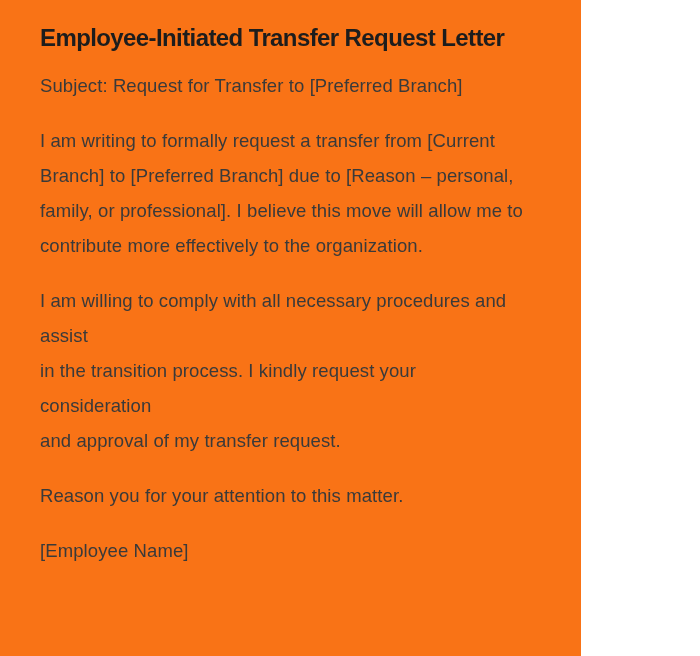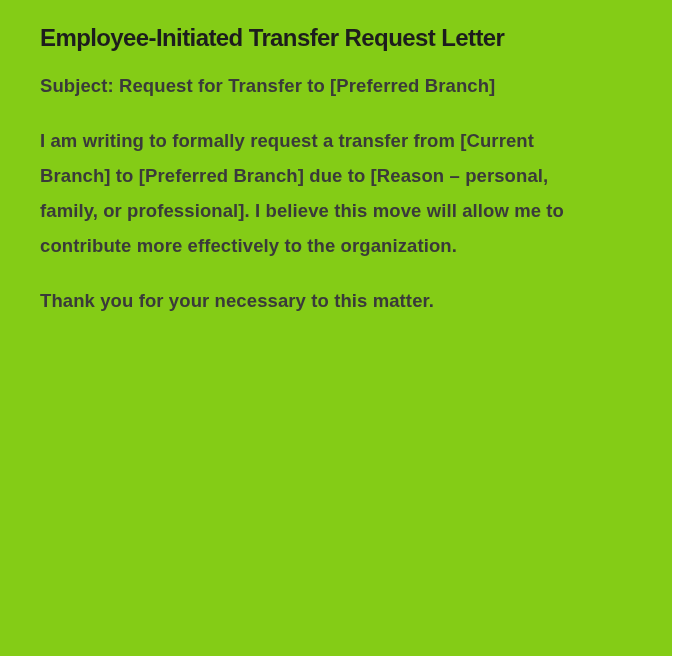--- a/index.html
+++ b/index.html
@@ -2,58 +2,62 @@
 <html><head>
 <meta charset="utf-8">
 <style>
   html, body {
     margin: 0;
     padding: 0;
     background: #ffffff;
   }
   .page {
     position: relative;
-    width: 672px;
+    width: 581px;
     height: 656px;
-    background: #84cc16;
+    background: #f97316;
     box-sizing: border-box;
     padding: 20px 56px 0 40px;
     overflow: hidden;
     font-family: "Liberation Sans", "DejaVu Sans", sans-serif;
   }
   .doc-title {
     margin: 0 0 12px 0;
     font-size: 24px;
     line-height: 36px;
     font-weight: 700;
     letter-spacing: -0.6px;
     color: #1d1d1d;
     white-space: pre-line;
   }
   .para {
     margin: 0 0 20px 0;
     font-size: 18.5px;
     line-height: 35px;
-    font-weight: 700;
+    font-weight: 400;
     letter-spacing: 0.1px;
     color: #3a3a3a;
     white-space: pre-line;
   }
 </style>
 </head>
 <body>
 
 <div class="page">
   <h1 class="doc-title">Employee-Initiated Transfer Request Letter</h1>
 
   <p class="para">Subject: Request for Transfer to [Preferred Branch]</p>
 
 
   <p class="para">I am writing to formally request a transfer from [Current
 Branch] to [Preferred Branch] due to [Reason – personal,
 family, or professional]. I believe this move will allow me to
 contribute more effectively to the organization.</p>
 
+  <p class="para">I am willing to comply with all necessary procedures and assist
+in the transition process. I kindly request your consideration
+and approval of my transfer request.</p>
 
-  <p class="para">Thank you for your necessary to this matter.</p>
+  <p class="para">Reason you for your attention to this matter.</p>
 
 
+  <p class="para">[Employee Name]</p>
 </div>
 
 </body></html>

